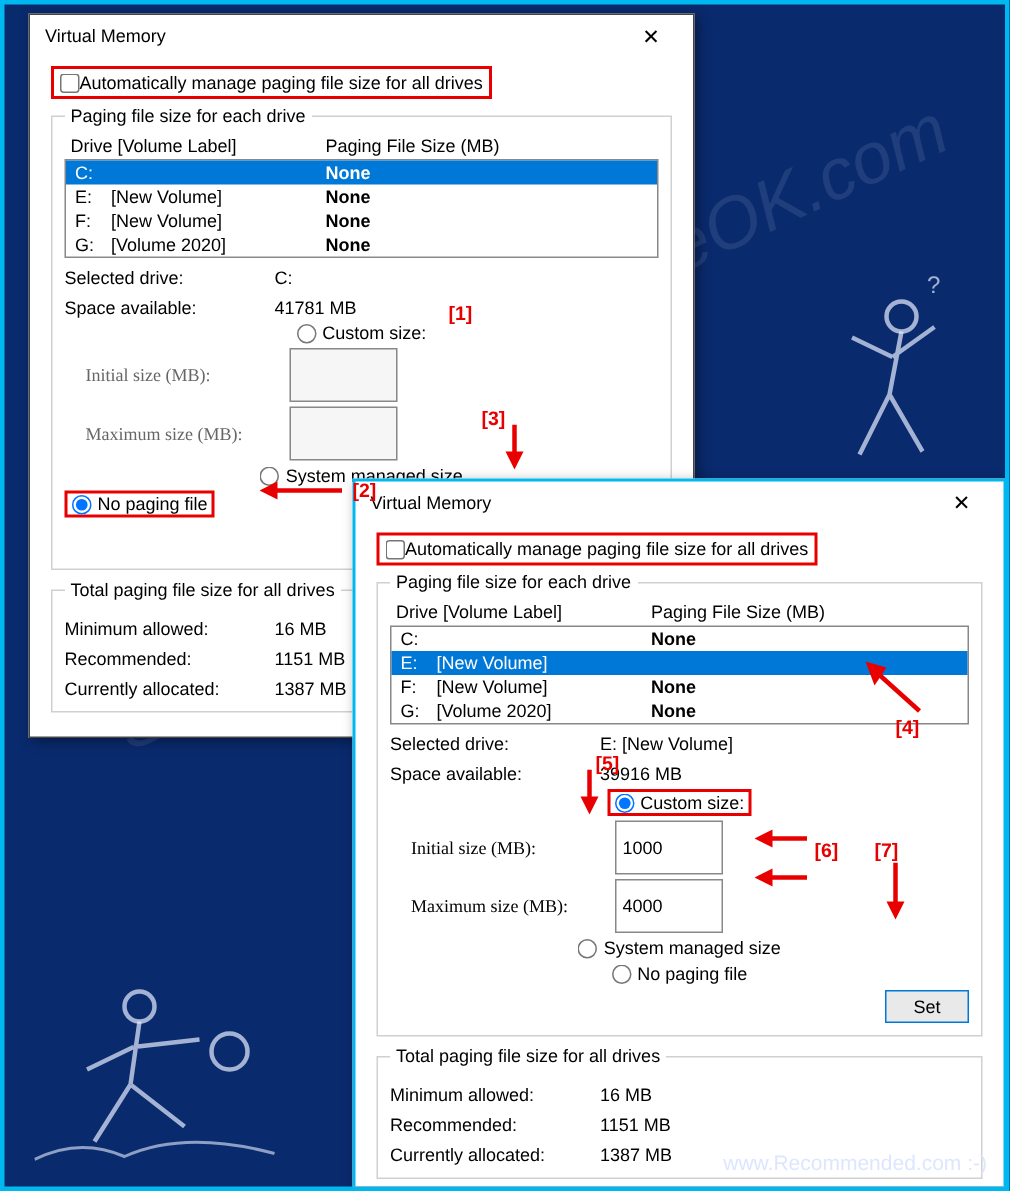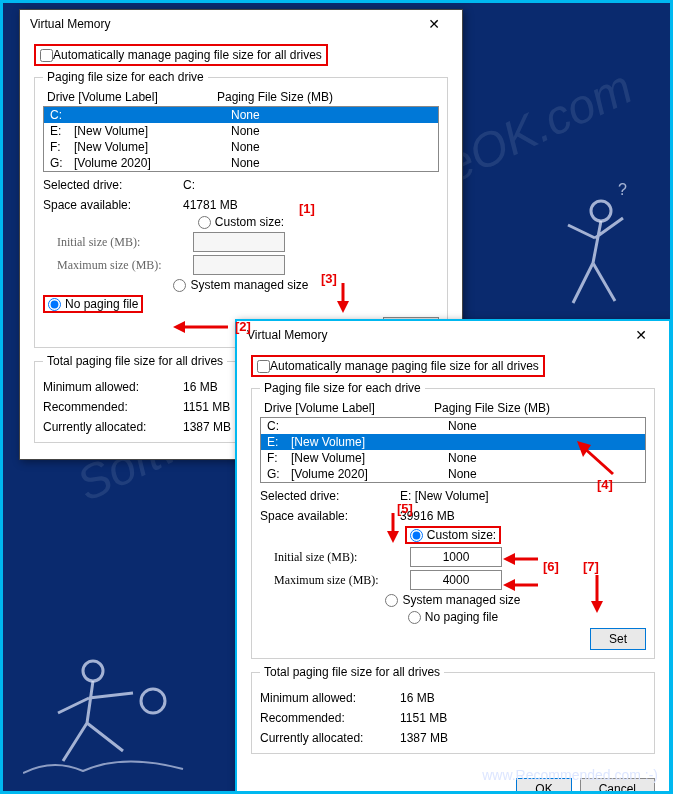--- a/index.html
+++ b/index.html
@@ -68,37 +68,36 @@
 .drive-header .col1 { width: 170px; }
 .drive-list {
   border: 1px solid #888;
   background: #fff;
   font-size: 12px;
 }
 .drive-row {
   display: flex; padding: 1px 6px;
 }
 .drive-row .c1 { width: 24px; }
-.drive-row .c2 { width: 157px; }
-.drive-row .c3 { flex: 1; }
+.drive-row .c2 { width: 143px; }
+.drive-row .c3 { flex: 1; font-weight: bold; }
 .drive-row.selected {
   background: #0078d7;
   color: #fff;
 }
 .kv { display: flex; margin-top: 6px; }
 .kv .k { width: 140px; }
 .radio-row { display: flex; align-items: center; gap: 4px; margin: 3px 0; justify-content: center; }
 .size-row { display: flex; align-items: center; margin: 3px 0 3px 14px; gap:6px; }
 .size-row .lbl { width: 130px; color: #666; font-family: Liberation Serif, serif; }
 .d2 .size-row .lbl { color: #000; }
 .size-row input.txt {
-  width: 92px; height: 20px;
-  border: 1px solid #888; padding: 1px 4px;
-  font-size: 12px;
-  text-align: center;
+  width: 72px; height: 20px;
+  border: 1px solid #888; padding: 17px 4px;
+  font-size: 12px;
 }
 .d1 .size-row input.txt { background: #f6f6f6; color:#888; }
 .btn {
   border: 1px solid #888;
   background: #e9e9e9;
   padding: 3px 18px;
   font-size: 12px;
   cursor: default;
 }
 .btn.default { border: 1px solid #0078d7; }

